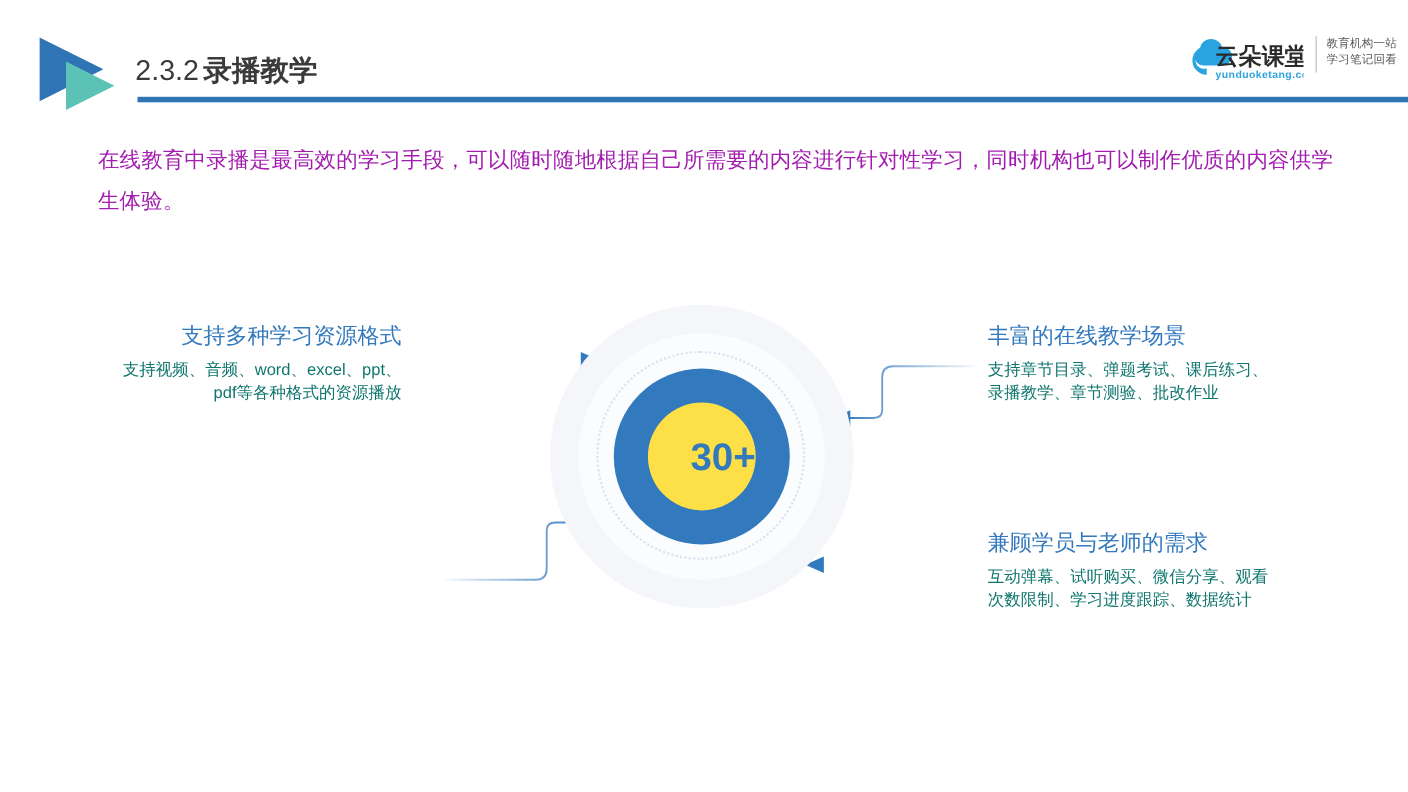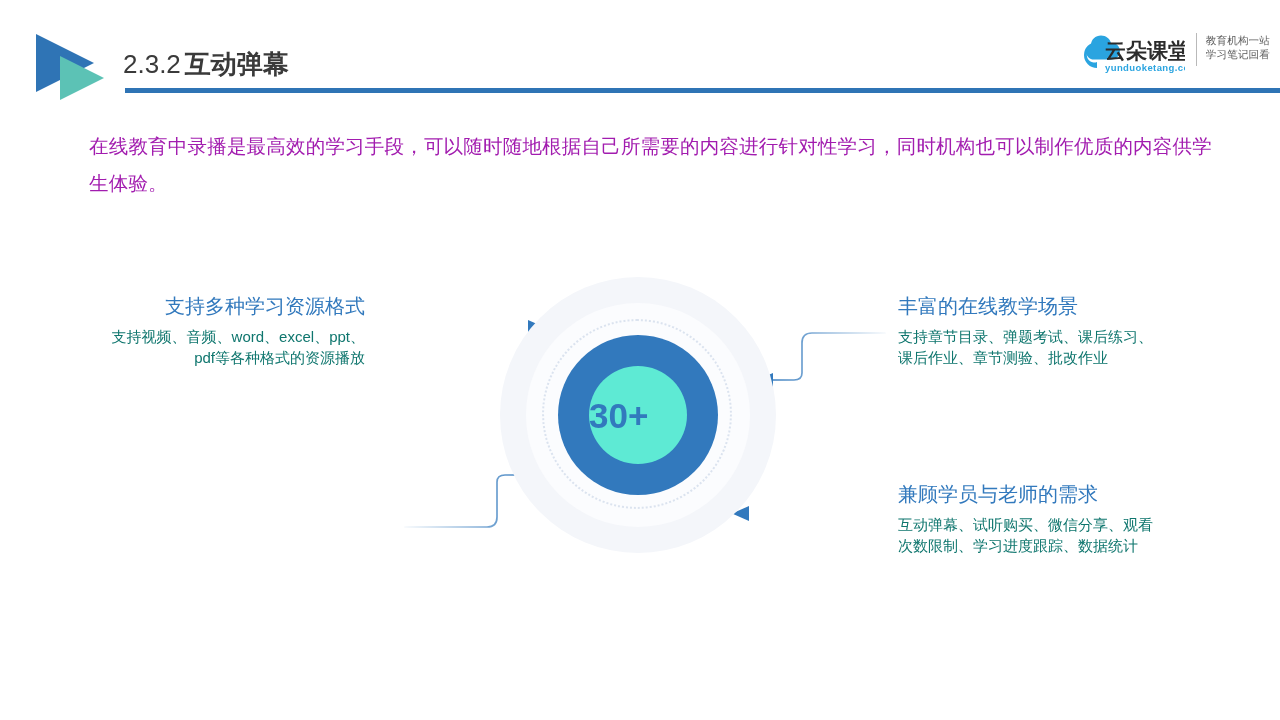--- a/index.html
+++ b/index.html
@@ -140,24 +140,24 @@
     border-radius: 50%;
     background: #3279bd;
     display: flex;
     align-items: center;
     justify-content: center;
   }
   .ring-core {
     width: 98px;
     height: 98px;
     border-radius: 50%;
-    background: #5eead4;
+    background: #fde047;
     display: flex;
     align-items: center;
-    justify-content: flex-start;
+    justify-content: flex-end;
   }
   .ring-value {
     font-size: 35px;
     font-weight: bold;
     color: #3279bd;
     letter-spacing: 0px;
     line-height: 1;
   }
 
   
@@ -198,21 +198,21 @@
 <div class="header">
 
   <div class="play-logo">
     <svg width="92" height="72" viewBox="0 0 92 72" xmlns="http://www.w3.org/2000/svg">
       <polygon points="10,4 10,62 68,33" fill="#2f74b5"></polygon>
       <polygon points="34,26 34,70 78,48" fill="#5cc2b5"></polygon>
     </svg>
   </div>
 
   <div class="section-title">
-    <span class="num">2.3.2</span><span class="name">互动弹幕</span>
+    <span class="num">2.3.2</span><span class="name">录播教学</span>
   </div>
 
   <div class="title-rule"></div>
 
   <div class="brand">
     <div class="brand-mark">
       <svg width="118" height="44" viewBox="0 0 118 44" xmlns="http://www.w3.org/2000/svg">
         <path d="M30 9 A13 13 0 1 0 30 35 L30 29 A7.5 7.5 0 1 1 30 15 Z" fill="#2aa4e0"></path>
         <path d="M24 12 C24 6.5 28.5 2.5 34 2.5 C39 2.5 43 5.8 44 10 C49 9.6 53 13.3 53 18 C53 22.7 49.2 26.5 44.5 26.5 L27 26.5 C22.6 26.5 19 23 19 18.7 C19 15 21.2 12.6 24 12 Z" fill="#2aa4e0"></path>
         <text x="38" y="25" font-family="Liberation Sans, sans-serif" font-size="21" font-weight="bold" fill="#2b2b2b">云朵课堂</text>
@@ -278,21 +278,21 @@
   <div class="callout left callout-tl">
     <div class="c-title">支持多种学习资源格式</div>
     <div class="c-body">支持视频、音频、word、excel、ppt、
 pdf等各种格式的资源播放</div>
   </div>
 
 
   <div class="callout right callout-tr">
     <div class="c-title">丰富的在线教学场景</div>
     <div class="c-body">支持章节目录、弹题考试、课后练习、
-课后作业、章节测验、批改作业</div>
+录播教学、章节测验、批改作业</div>
   </div>
 
   <div class="callout right callout-br">
     <div class="c-title">兼顾学员与老师的需求</div>
     <div class="c-body">互动弹幕、试听购买、微信分享、观看
 次数限制、学习进度跟踪、数据统计</div>
   </div>
 
 </div>
 

